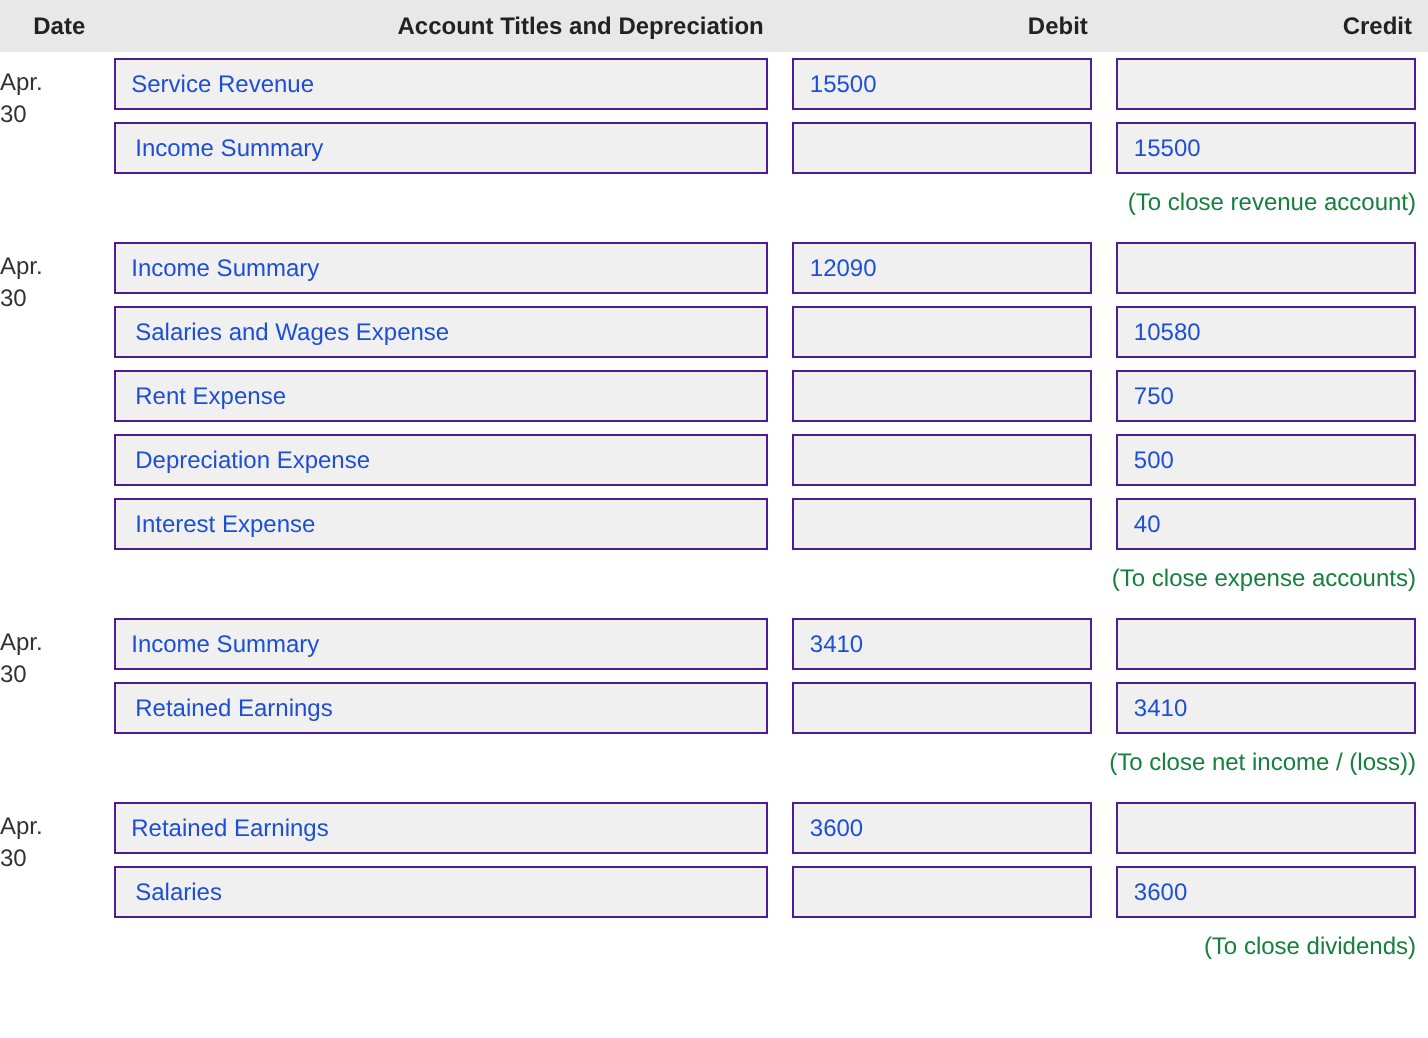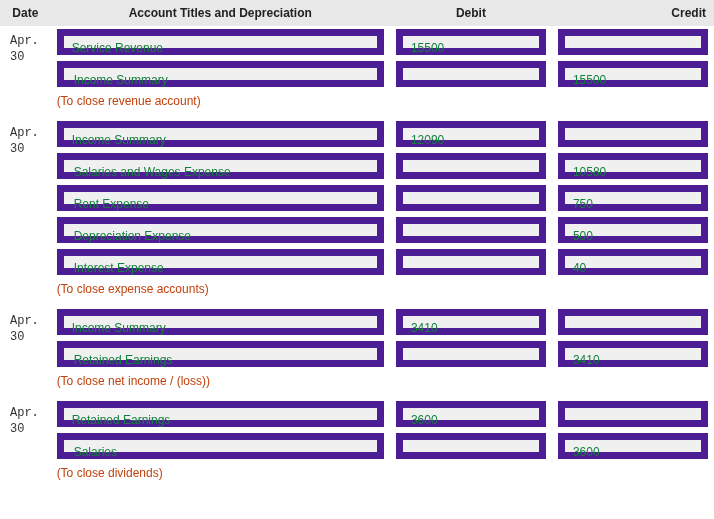--- a/index.html
+++ b/index.html
@@ -15,58 +15,58 @@
   .table {
     width: 100%;
     border-collapse: collapse;
   }
   .header-row {
     background: #e8e8e8;
   }
   .header-cell {
     font-weight: bold;
     padding: 6px 8px;
-    text-align: center;
+    text-align: right;
     color: #222;
   }
   .header-cell.date { width: 50px; }
   .header-cell.account { width: 335px; }
-  .header-cell.debit { width: 160px; text-align: center; }
+  .header-cell.debit { width: 160px; }
   .header-cell.credit { width: 160px; text-align: right; }
   td {
     padding: 3px 6px;
     vertical-align: top;
   }
   .date-cell {
     width: 50px;
-    padding-left: 10px;
+    padding-left: 0;
     padding-top: 8px;
     line-height: 1.3;
-    font-family: Liberation Mono, monospace;
   }
   .account-cell { width: 335px; }
   .num-cell { width: 160px; }
   .field {
-    border: 7px solid #4c1d95;
+    border: 1px solid #4c1d95;
     background: #f0f0f0;
     height: 26px;
     line-height: 24px;
     padding: 0 8px;
     font-size: 12px;
-    color: #15803d;
+    color: #1d4ed8;
     width: 100%;
   }
   .field.account {
     text-align: left;
   }
   .field.num {
   }
   .note-cell {
     padding: 4px 6px 10px 6px;
-    color: #c2410c;
+    color: #15803d;
+    text-align: right;
   }
   .indent { padding-left: 10px; }
 </style>
 </head>
 <body>
 
 <table class="table">
   <thead>
     <tr class="header-row">
       <th class="header-cell date">Date</th>

